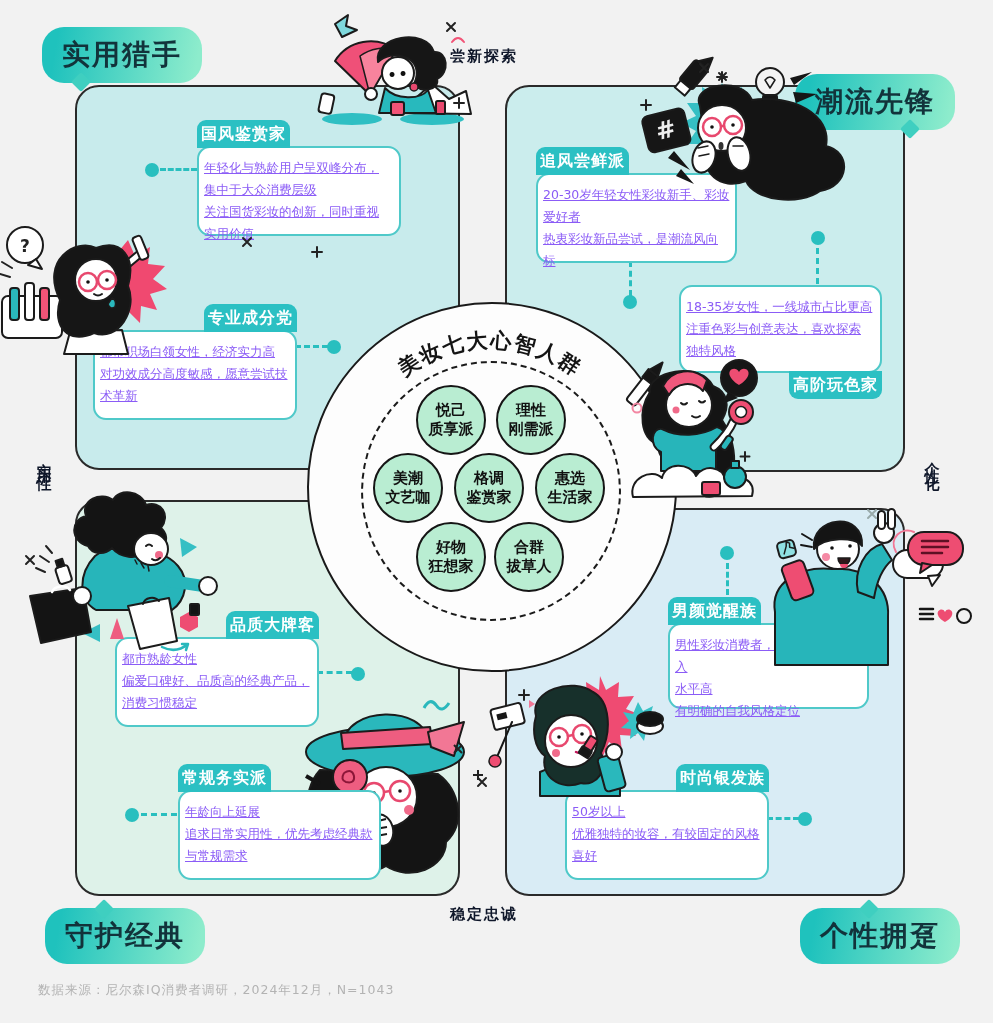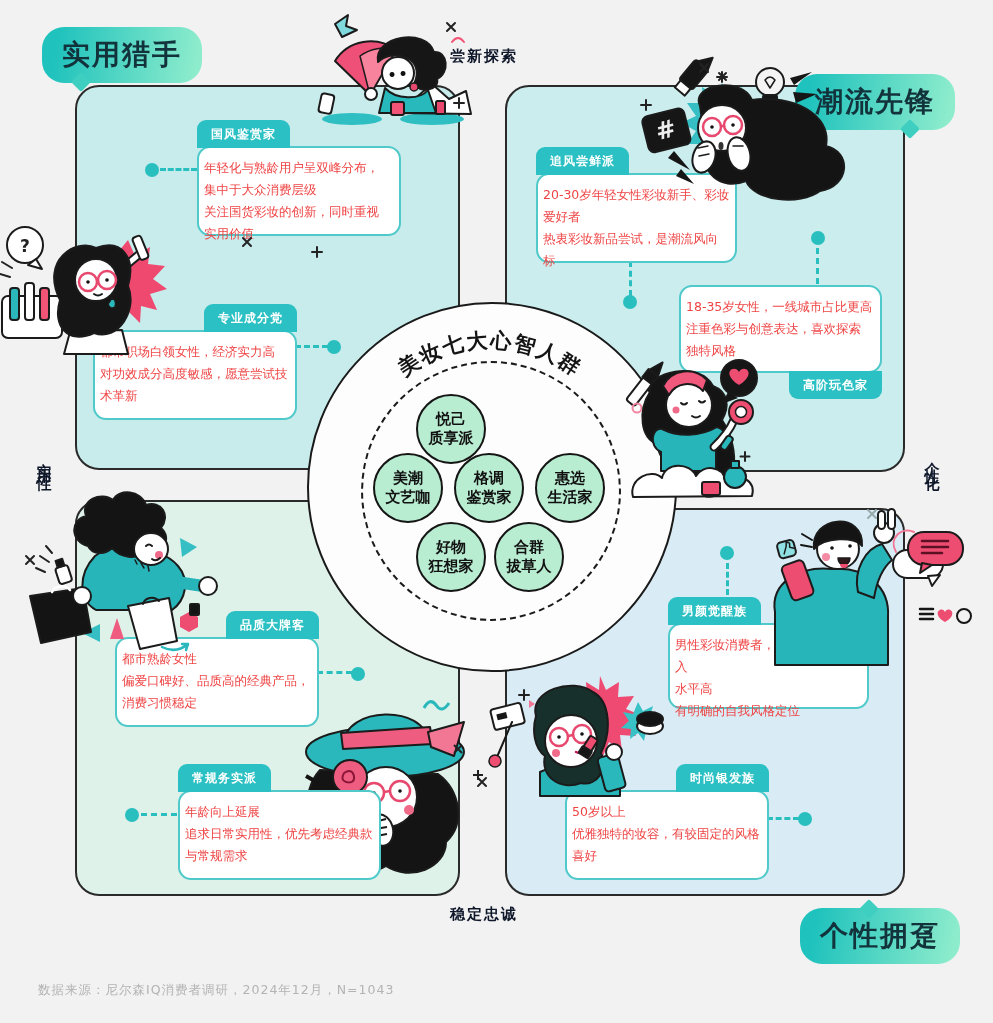--- a/index.html
+++ b/index.html
@@ -40,26 +40,26 @@
          border:2.5px dashed #1a1a1a;box-sizing:border-box;z-index:3;}
   #arch-svg{position:absolute;left:300px;top:290px;z-index:4;}
   #arch-svg text{font-family:"DejaVu Sans","Liberation Sans",sans-serif;font-weight:bold;font-size:21px;fill:#141414;letter-spacing:2px;}
 
   .bubble{position:absolute;width:70px;height:70px;border-radius:50%;background:#b9edd2;
          border:2px solid #151515;box-sizing:border-box;display:flex;flex-direction:column;
          align-items:center;justify-content:center;font-weight:bold;font-size:15px;line-height:1.25;
          color:#111;z-index:4;text-align:center;}
 
   .card{position:absolute;background:#fff;border:2px solid #4fc9c9;border-radius:13px;z-index:7;}
-  .card-tab{position:absolute;height:28px;line-height:28px;padding:0 14px;background:#2bc0c3;color:#fff;
-         font-weight:bold;font-size:12px;letter-spacing:1px;white-space:nowrap;}
+  .card-tab{position:absolute;height:28px;line-height:28px;padding:0 4px;background:#2bc0c3;color:#fff;
+         font-weight:bold;font-size:16px;letter-spacing:1px;white-space:nowrap;}
   .tab-tl{left:-2px;top:-28px;border-radius:9px 9px 0 0;}
   .tab-tr{right:-2px;top:-28px;border-radius:9px 9px 0 0;}
   .tab-br{right:-2px;bottom:-28px;border-radius:0 0 9px 9px;font-family:Liberation Serif, serif;}
-  .card-text{padding:9px 5px;font-size:12.5px;line-height:1.75;color:#ef4444;white-space:pre-line;}
+  .card-text{padding:9px 5px;font-size:12.5px;line-height:1.75;color:#8b5cf6;white-space:pre-line;text-decoration:underline;}
 
   #card-guofeng{left:197px;top:146px;width:200px;height:86px;}
   #card-chengfen{left:93px;top:330px;width:200px;height:86px;}
   #card-zhuifeng{left:536px;top:173px;width:197px;height:86px;}
   #card-gaojie{left:679px;top:285px;width:199px;height:84px;}
   #card-pinzhi{left:115px;top:637px;width:200px;height:86px;}
   #card-changgui{left:178px;top:790px;width:199px;height:86px;}
   #card-nanyan{left:668px;top:623px;width:197px;height:82px;}
   #card-yinfa{left:565px;top:790px;width:200px;height:86px;}
 
@@ -74,20 +74,21 @@
 
 <div id="canvas">
 
   <div class="panel" id="panel-tl"></div>
   <div class="panel" id="panel-tr"></div>
   <div class="panel" id="panel-bl"></div>
   <div class="panel" id="panel-br"></div>
 
   <div class="badge tail-b" id="badge-tl">实用猎手</div>
   <div class="badge tail-b" id="badge-tr">潮流先锋</div>
+  <div class="badge tail-t" id="badge-bl">守护经典</div>
   <div class="badge tail-t" id="badge-br">个性拥趸</div>
 
   <div class="axis" id="axis-top">尝新探索</div>
   <div class="axis" id="axis-bottom">稳定忠诚</div>
   <div class="axis axis-v" id="axis-left">实用性</div>
   <div class="axis axis-v" id="axis-right">个性化</div>
 
   <div class="dot" style="left:145px;top:163px;"></div>
   <div class="dash-h" style="left:160px;top:168px;width:37px;"></div>
   <div class="dash-h" style="left:295px;top:345px;width:33px;"></div>
@@ -107,23 +108,27 @@
 
   <div id="center-circle"></div>
   <div id="dashed-circle"></div>
   <svg id="arch-svg" width="390" height="115">
     <defs>
         <path id="arcpath" d="M 110,83 A 138 138 0 0 1 270,83" fill="none"></path>
       </defs>
     <text><textPath href="#arcpath" startOffset="50%" text-anchor="middle">美妆七大心智人群</textPath></text>
   </svg>
 
-  <div class="bubble" style="left:416px;top:394px;">
+  <div class="bubble" style="left:416px;top:385px;">
     <span>悦己</span>
       <span>质享派</span>
+    </div>
+  <div class="bubble" style="left:496px;top:385px;">
+    <span>理性</span>
+      <span>刚需派</span>
     </div>
   <div class="bubble" style="left:373px;top:453px;align-items:center;">
     <span>美潮</span>
       <span>文艺咖</span>
     </div>
   <div class="bubble" style="left:454px;top:453px;">
     <span>格调</span>
       <span>鉴赏家</span>
     </div>
   <div class="bubble" style="left:535px;top:453px;">

